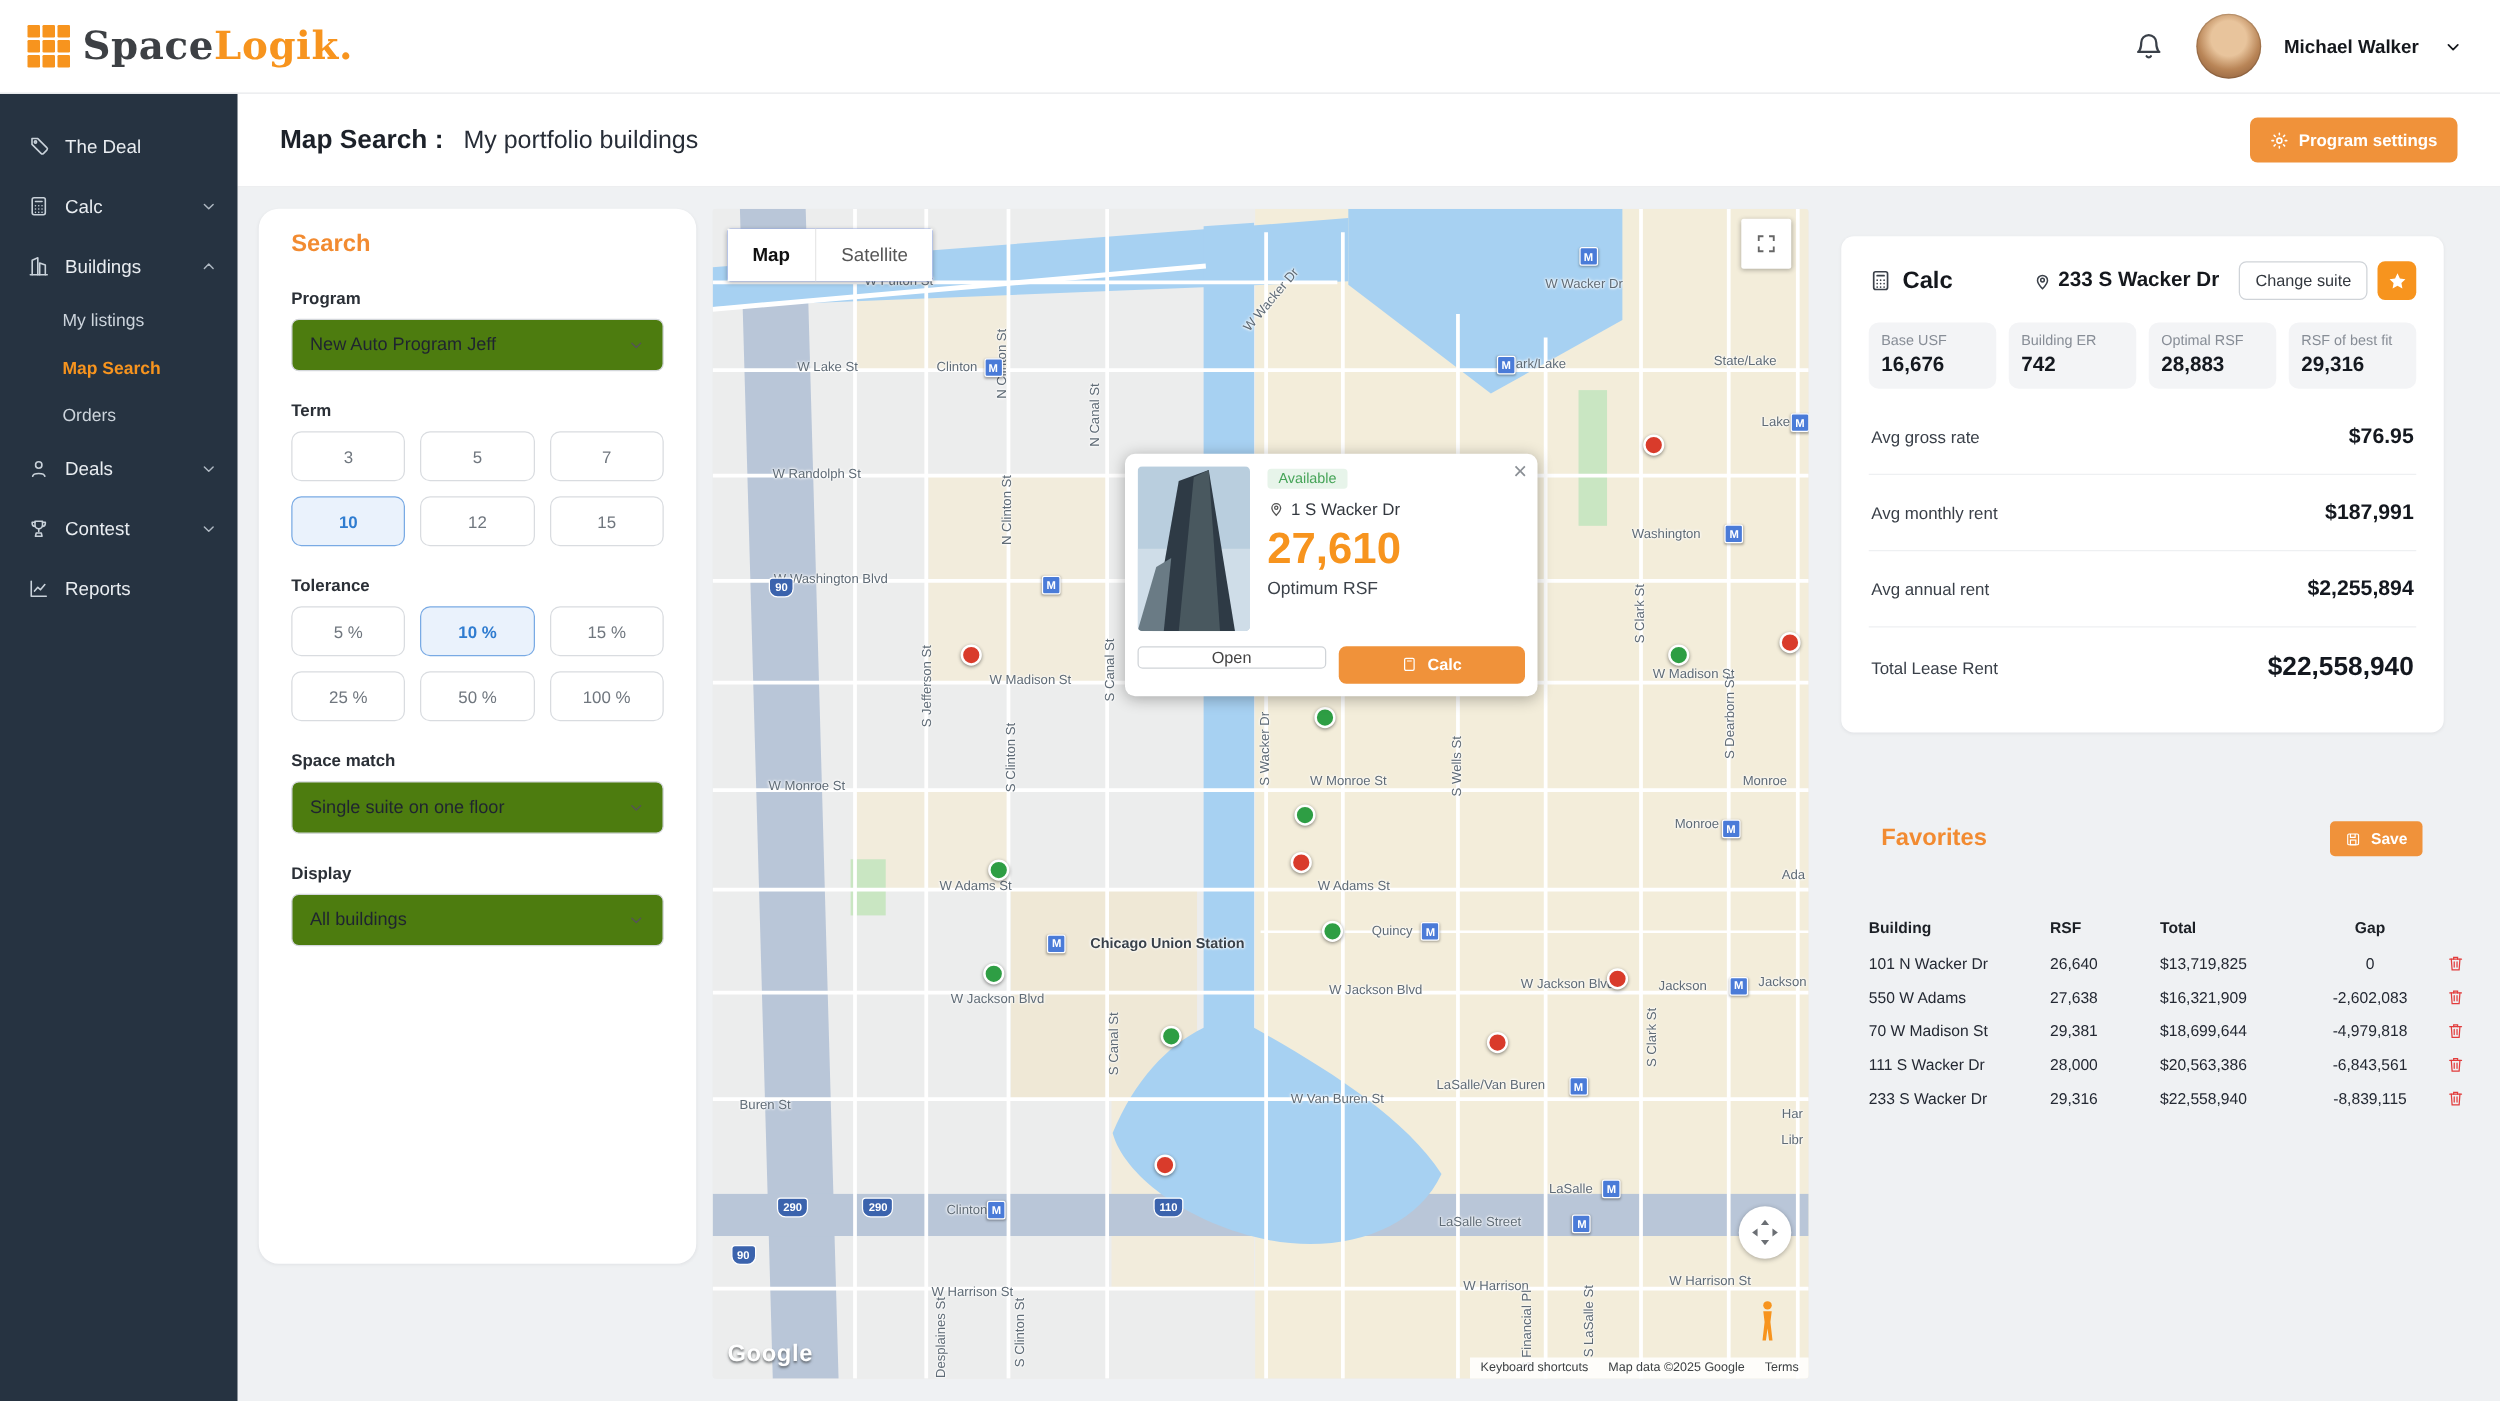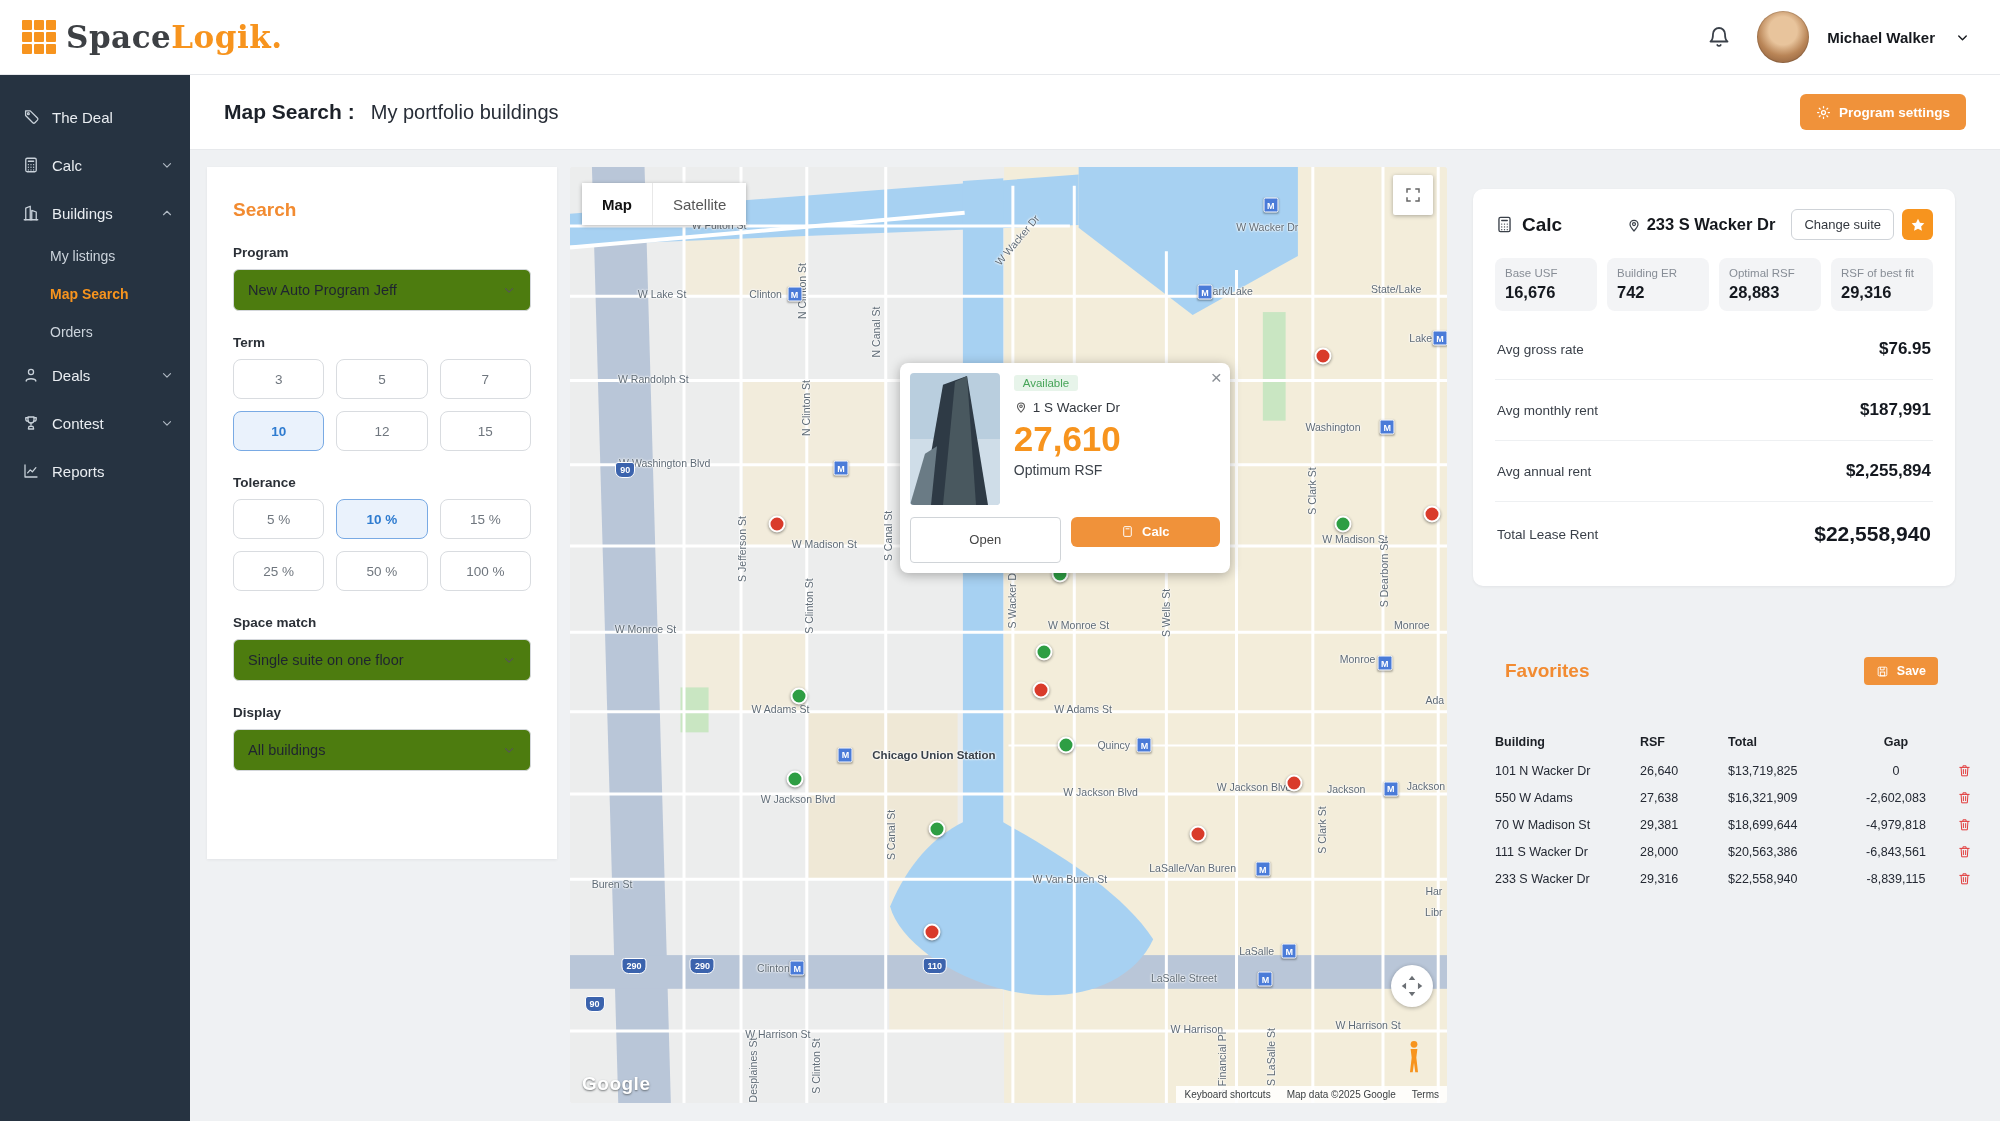--- a/index.html
+++ b/index.html
@@ -38,22 +38,22 @@
   .page-title { font-size:21px; font-weight:bold; color:#1c2129; }
   .page-subtitle { font-size:20px; color:#272d37; margin-left:16px; }
   .btn-orange { background:#f0923a; color:#fff; border:none; border-radius:6px; cursor:pointer;
     display:inline-flex; align-items:center; gap:8px; font-family:inherit; }
   .program-settings-btn { margin-left:auto; height:36px; padding:0 16px; font-size:13.5px; font-weight:bold; }
 
   
   .content { position:absolute; left:190px; top:150px; right:0; bottom:0; }
 
   
-  .search-card { position:absolute; left:17px; top:17px; width:350px; height:692px; background:#fff;
-    border-radius:0; box-shadow:0 1px 3px rgba(16,24,40,.06); padding:32px 26px; }
+  .search-card { position:absolute; left:17px; top:17px; width:350px; height:844px; background:#fff;
+    border-radius:16px; box-shadow:0 1px 3px rgba(16,24,40,.06); padding:18px 26px; }
   .search-title { color:#f28b31; font-size:19px; font-weight:bold; }
   .field-label { font-size:13.5px; font-weight:bold; color:#2b3037; margin:24px 0 9px; }
   .select { height:42px; border:1px solid #d4d7db; border-radius:6px; background:#4d7c0f; display:flex; align-items:center;
     justify-content:space-between; padding:0 14px; font-size:14.5px; color:#1f2430; cursor:pointer; }
   .select svg { width:14px; height:14px; stroke:#555; fill:none; stroke-width:2; stroke-linecap:round; stroke-linejoin:round; }
   .pill-grid { display:grid; grid-template-columns:repeat(3,1fr); gap:12px; margin-bottom:12px; }
   .pill { height:40px; border:1px solid #d9dce0; border-radius:8px; background:#fff; font-size:13.5px; color:#6f767e;
     cursor:pointer; display:flex; align-items:center; justify-content:center; font-family:inherit; }
   .pill.selected { background:#eaf2fc; border-color:#79aae4; color:#2f7cd0; font-weight:bold; }
 
@@ -93,21 +93,21 @@
     box-shadow:0 2px 12px rgba(0,0,0,.3); padding:10px; z-index:8; }
   .popup-close { position:absolute; top:4px; right:8px; border:none; background:transparent; font-size:19px; color:#8a8f95; cursor:pointer; }
   .popup-main { display:flex; gap:14px; }
   .popup-photo { width:90px; height:132px; border-radius:4px; overflow:hidden; flex:none; }
   .popup-status { display:inline-block; background:#e7f4ea; color:#46a458; font-size:11.5px; padding:2px 9px; border-radius:3px; }
   .popup-address { display:flex; align-items:center; gap:5px; font-size:13.5px; color:#33383f; margin-top:9px; }
   .popup-address svg { width:14px; height:14px; stroke:#555; fill:none; stroke-width:1.8; }
   .popup-rsf { color:#f7941e; font-size:35px; font-weight:600; margin-top:4px; }
   .popup-rsf-label { font-size:14px; color:#3c424a; margin-top:3px; }
   .popup-buttons { display:flex; gap:10px; margin-top:12px; }
-  .popup-open-btn { flex:1; height:46px; background:#fff; border:1px solid #d0d4d8; border-radius:4px; font-size:13px;
+  .popup-open-btn { flex:1; height:18px; background:#fff; border:1px solid #d0d4d8; border-radius:4px; font-size:13px;
     color:#444; cursor:pointer; font-family:inherit; }
   .popup-calc-btn { flex:1; height:30px; font-size:13px; font-weight:bold; justify-content:center; }
   .popup-calc-btn svg { width:13px; height:13px; stroke:#fff; fill:none; stroke-width:1.8; }
 
   
   .right-col { position:absolute; left:1283px; top:17px; width:491px; bottom:0; }
   .calc-card { position:absolute; top:22px; left:0; right:9px; background:#fff; border-radius:10px;
     box-shadow:0 1px 3px rgba(16,24,40,.06); padding:20px 22px; }
   .calc-header { display:flex; align-items:center; gap:8px; }
   .calc-header .calc-title { font-size:19px; font-weight:bold; color:#15181d; margin-right:auto; }

